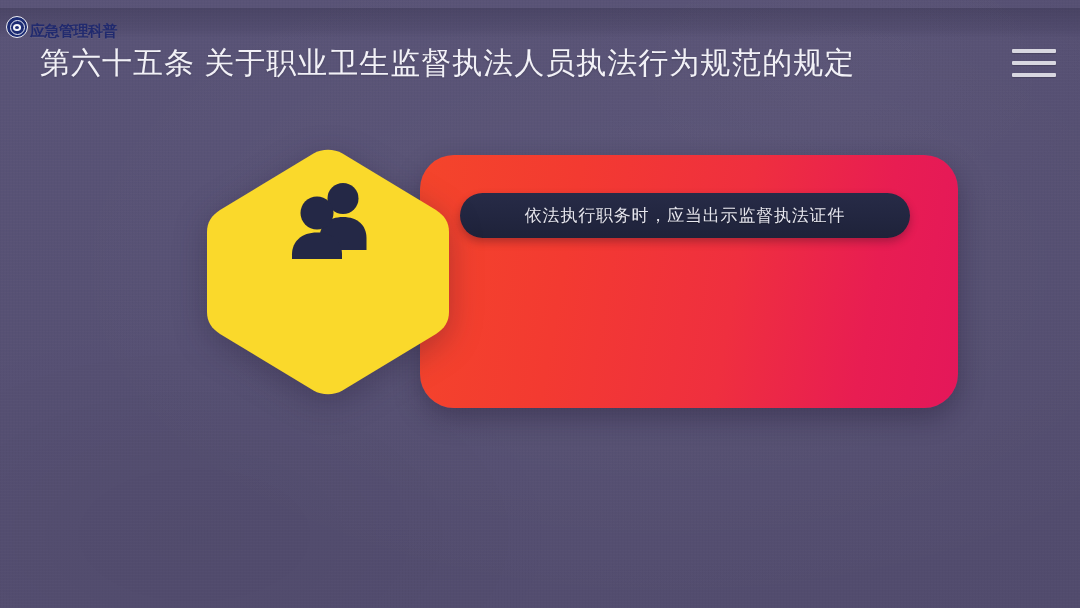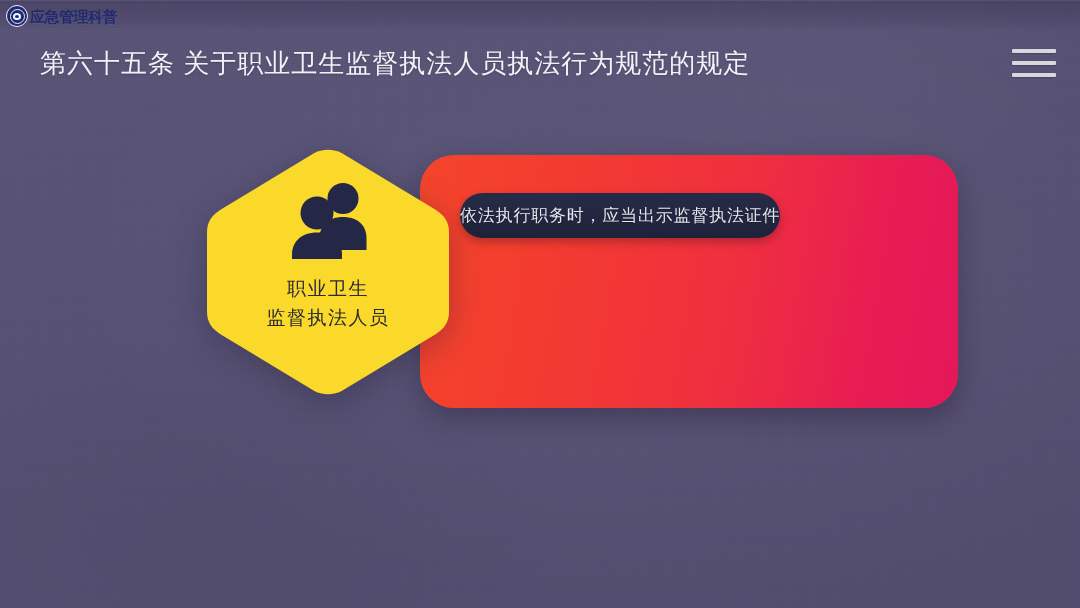--- a/index.html
+++ b/index.html
@@ -38,26 +38,26 @@
       repeating-linear-gradient(0deg, rgba(255,255,255,0.012) 0px, rgba(255,255,255,0.012) 1px, rgba(0,0,0,0) 1px, rgba(0,0,0,0) 3px),
       repeating-linear-gradient(90deg, rgba(0,0,0,0.014) 0px, rgba(0,0,0,0.014) 1px, rgba(0,0,0,0) 1px, rgba(0,0,0,0) 3px),
       radial-gradient(ellipse 420px 260px at 78% 12%, rgba(255,255,255,0.02), rgba(0,0,0,0) 65%),
       radial-gradient(ellipse 520px 300px at 18% 88%, rgba(0,0,0,0.045), rgba(0,0,0,0) 70%);
     opacity: 0.9;
   }
 
   
   .brand-strip {
     position: absolute;
-    left: 0; top: 1px;
+    left: 0; top: 8px;
     width: 1080px;
     height: 30px;
     background: linear-gradient(180deg, rgba(40,36,62,0.30) 0%, rgba(48,43,72,0.16) 70%, rgba(60,55,88,0.0) 100%);
     display: flex;
-    align-items: center;
+    align-items: flex-end;
     padding-left: 6px;
     z-index: 6;
   }
 
   .brand-logo {
     width: 22px;
     height: 22px;
     flex: 0 0 22px;
     border-radius: 50%;
     background: #1c2b73;
@@ -107,21 +107,21 @@
     display: flex;
     align-items: center;
     z-index: 5;
   }
 
   .page-title {
     position: absolute;
     left: 40px;
     top: 50%;
     transform: translateY(-50%);
-    font-size: 26px;
+    font-size: 30px;
     font-weight: 400;
     color: #f2f1f7;
     letter-spacing: 1px;
     white-space: nowrap;
     text-shadow: 0 1px 2px rgba(0,0,0,0.18);
   }
 
   .menu-button {
     position: absolute;
     right: 22px;
@@ -155,21 +155,21 @@
     box-shadow: 0 10px 26px rgba(25,18,45,0.34);
     z-index: 2;
   }
 
   .pill-list {
     position: absolute;
     left: 40px;
     top: 38px;
     width: 450px;
     display: flex;
-    flex-direction: row;
+    flex-direction: column;
     gap: 24px;
   }
 
   .pill {
     height: 45px;
     border-radius: 24px;
     background: linear-gradient(180deg, #272b47 0%, #222640 55%, #1e2239 100%);
     display: flex;
     align-items: center;
     justify-content: center;
@@ -257,20 +257,16 @@
     <svg class="hex-svg" viewBox="0 0 246 248" xmlns="http://www.w3.org/2000/svg">
       <path d="M108.5 5.5 C117 0.5 129 0.5 137.5 5.5 L231 62 C239.5 67.5 244 74.5 244 84 L244 164 C244 173.5 239.5 180.5 231 186 L137.5 242.5 C129 247.5 117 247.5 108.5 242.5 L15 186 C6.5 180.5 2 173.5 2 164 L2 84 C2 74.5 6.5 67.5 15 62 Z" fill="#FAD92B"></path>
     </svg>
     <div class="hex-content">
       <svg class="people-icon" viewBox="0 0 86 78" xmlns="http://www.w3.org/2000/svg">
         <circle cx="58" cy="16.5" r="15.5" fill="#242846"></circle>
         <path d="M58 35 C72.5 35 81.5 43.5 81.5 56 L81.5 68 L34.5 68 L34.5 56 C34.5 43.5 43.5 35 58 35 Z" fill="#242846"></path>
         <circle cx="32" cy="31" r="16.5" fill="#242846"></circle>
         <path d="M32 50.5 C47.5 50.5 57 59.5 57 72.5 L57 77 L7 77 L7 72.5 C7 59.5 16.5 50.5 32 50.5 Z" fill="#242846"></path>
       </svg>
-      <div class="hex-labels">
-        <span class="hex-label">职业卫生</span>
-        <span class="hex-label">监督执法人员</span>
-      </div>
     </div>
   </div>
 
 </div>
 
 </body></html>

